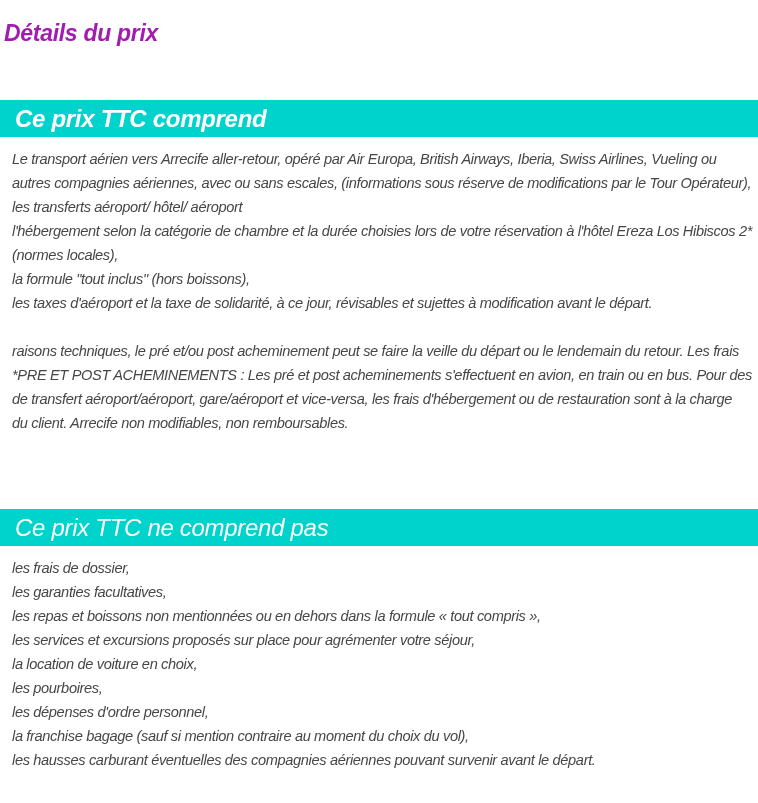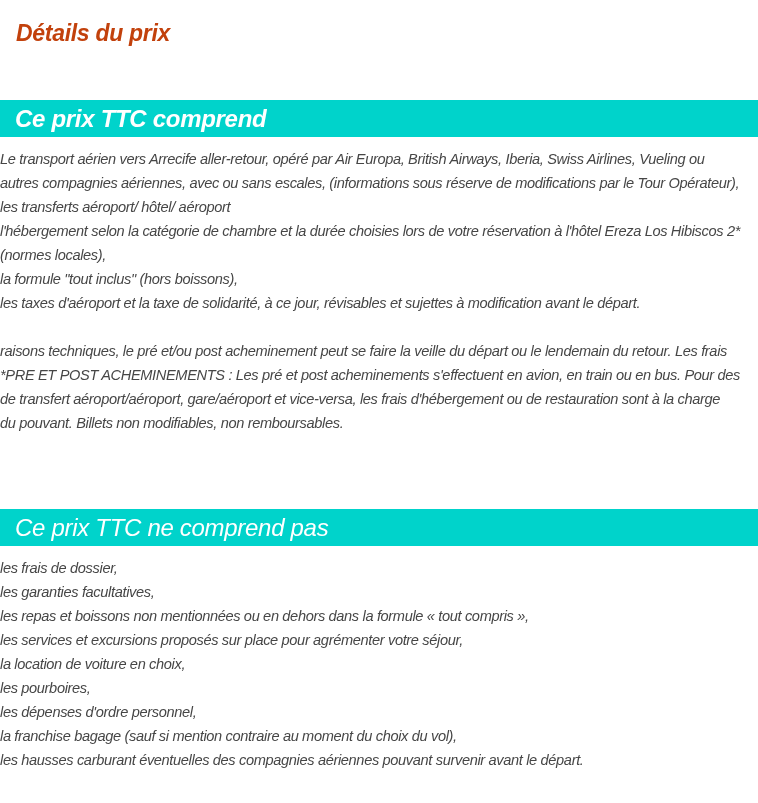--- a/index.html
+++ b/index.html
@@ -1,25 +1,25 @@
 <!DOCTYPE html>
 <html><head>
 <meta charset="utf-8">
 <style>
   html, body { margin:0; padding:0; background:#ffffff; }
   body { width:758px; height:803px; overflow:hidden; position:relative;
          font-family:"Liberation Sans", sans-serif; color:#464646; }
-  .page-title { position:absolute; left:16px; top:20px; margin:0;
-    font-size:23px; font-weight:bold; font-style:italic; color:#c2410c; letter-spacing:-0.3px; }
+  .page-title { position:absolute; left:4px; top:20px; margin:0;
+    font-size:23px; font-weight:bold; font-style:italic; color:#a21caf; letter-spacing:-0.3px; }
   .section-bar { position:absolute; left:0; width:758px; height:37px; background:#00d3cb;
     color:#ffffff; font-style:italic; font-size:24px; line-height:37px; box-sizing:border-box;
     padding-left:15px; letter-spacing:-0.3px; }
   .lines { position:absolute; left:0; width:758px; font-style:italic; font-size:14.6px;
     line-height:24px; letter-spacing:-0.35px; }
-  .line { display:block; white-space:nowrap; height:24px; }
+  .line { display:block; white-space:nowrap; height:24px;padding-left:12px; }
   .blank { height:24px; }
 </style>
 </head>
 <body>
 
 <h1 class="page-title">Détails du prix</h1>
 
 <div class="section-bar" style="top:100px;font-weight:bold;">Ce prix TTC comprend</div>
 
 <div class="lines" style="top:147px;">
@@ -27,21 +27,21 @@
   <span class="line">autres compagnies aériennes, avec ou sans escales, (informations sous réserve de modifications par le Tour Opérateur),</span>
   <span class="line">les transferts aéroport/ hôtel/ aéroport</span>
   <span class="line">l'hébergement selon la catégorie de chambre et la durée choisies lors de votre réservation à l'hôtel Ereza Los Hibiscos 2*</span>
   <span class="line">(normes locales),</span>
   <span class="line">la formule "tout inclus" (hors boissons),</span>
   <span class="line">les taxes d'aéroport et la taxe de solidarité, à ce jour, révisables et sujettes à modification avant le départ.</span>
   <div class="blank"></div>
   <span class="line">raisons techniques, le pré et/ou post acheminement peut se faire la veille du départ ou le lendemain du retour. Les frais</span>
   <span class="line">*PRE ET POST ACHEMINEMENTS : Les pré et post acheminements s'effectuent en avion, en train ou en bus. Pour des</span>
   <span class="line">de transfert aéroport/aéroport, gare/aéroport et vice-versa, les frais d'hébergement ou de restauration sont à la charge</span>
-  <span class="line">du pouvant. Billets non modifiables, non remboursables.</span>
+  <span class="line">du client. Arrecife non modifiables, non remboursables.</span>
 </div>
 
 <div class="section-bar" style="top:509px;">Ce prix TTC ne comprend pas</div>
 
 <div class="lines" style="top:556px;">
   <span class="line">les frais de dossier,</span>
   <span class="line">les garanties facultatives,</span>
   <span class="line">les repas et boissons non mentionnées ou en dehors dans la formule « tout compris »,</span>
   <span class="line">les services et excursions proposés sur place pour agrémenter votre séjour,</span>
   <span class="line">la location de voiture en choix,</span>

